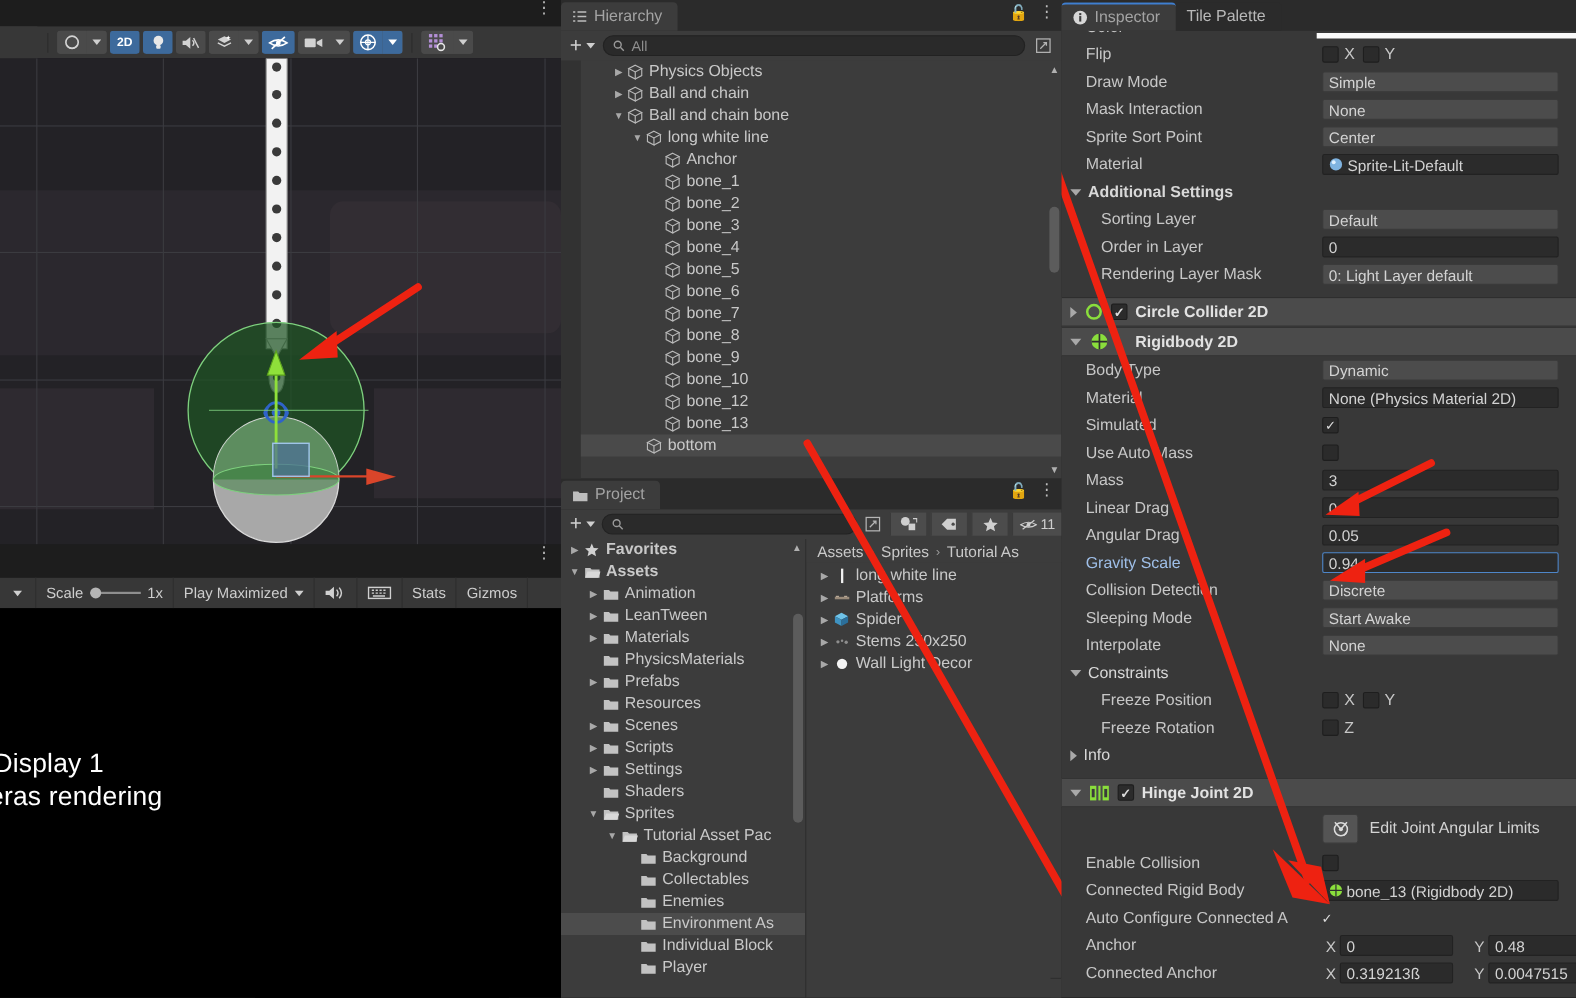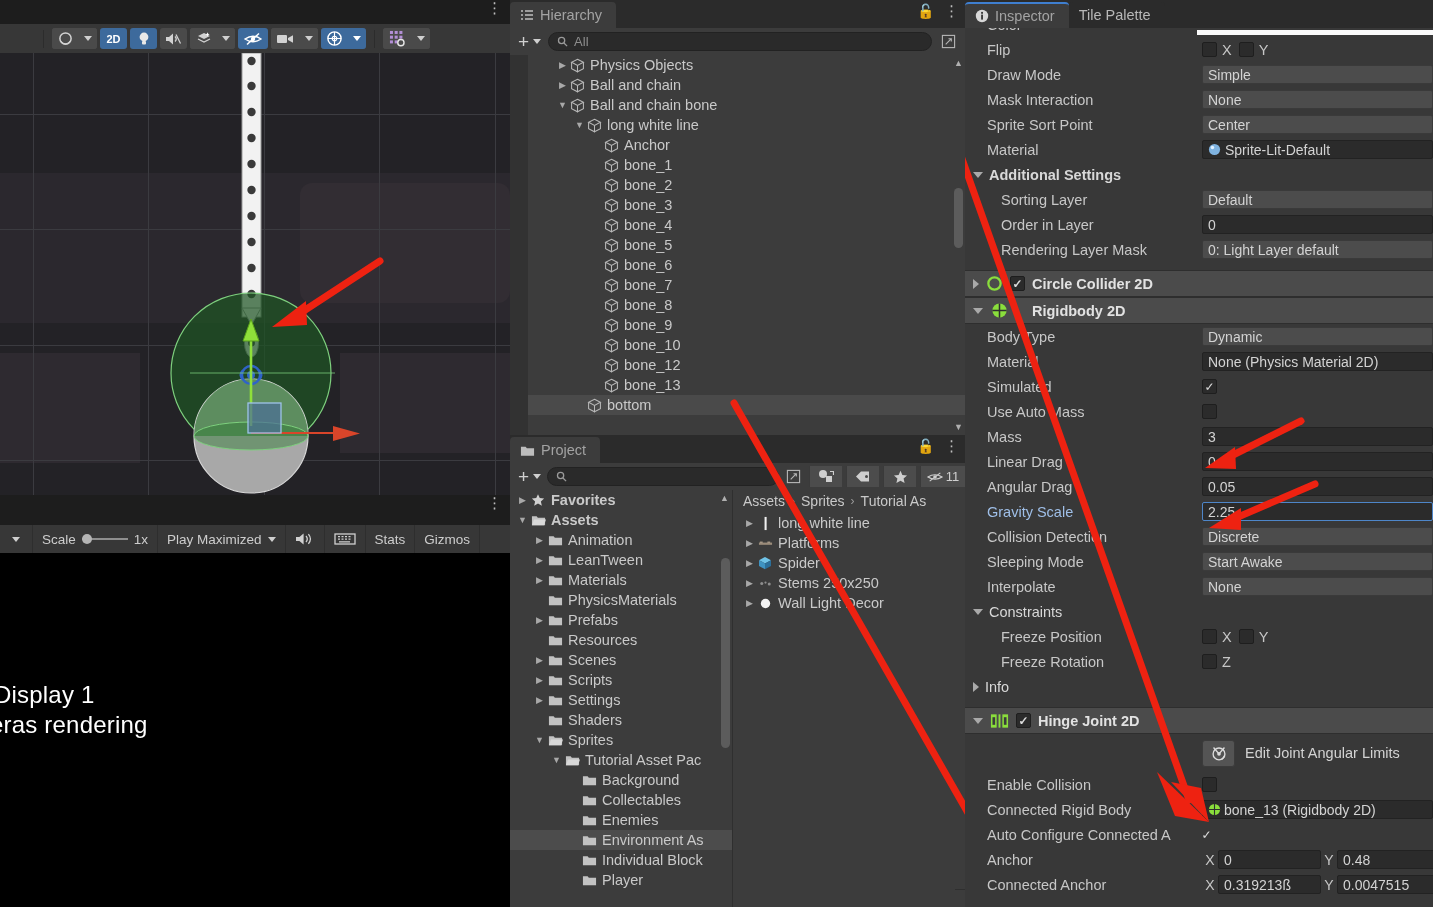--- a/index.html
+++ b/index.html
@@ -100,21 +100,21 @@
   
   #inspector { left: 965px; top: 0; width: 468px; height: 907px; background: #383838; }
   #i-body { position: absolute; left: 0; top: 28px; width: 468px; height: 879px; overflow: hidden; }
   .irow { height: 25px; display: flex; align-items: center; font-size: 14.5px; color: #c7c7c7; position: relative; }
   .ilabel { width: 237px; flex: 0 0 237px; padding-left: 22px; white-space: nowrap; overflow: hidden; }
   .ilabel.ind1 { padding-left: 36px; }
   .ilabel.hl { color: #9fbfe8; }
   .ifield {
     flex: 1; height: 19px; background: #2b2b2b; border: 1px solid #222; border-radius: 2px;
     display: flex; align-items: center; padding: 0 5px; color: #d3d3d3; font-size: 14px;
-    margin-right: 0; white-space: nowrap; overflow: hidden;
+    margin-right: 16px; white-space: nowrap; overflow: hidden;
   }
   .ifield.popup { background: #4c4c4c; border-color: #3a3a3a; }
   .ifield.focus { border: 1px solid #4e86c9; background: #2b2b2b; }
   .chk { width: 15px; height: 15px; background: #2b2b2b; border: 1px solid #1e1e1e; border-radius: 2px; display: flex; align-items: center; justify-content: center; color: #dcdcdc; font-size: 12px; }
   .compheader { height: 27px; display: flex; align-items: center; gap: 7px; background: #4b4b4b; border-top: 1px solid #2e2e2e; border-bottom: 1px solid #2e2e2e; padding-left: 8px; color: #e2e2e2; font-size: 14.5px; font-weight: bold; }
   .foldhdr { height: 25px; display: flex; align-items: center; gap: 6px; padding-left: 8px; color: #d8d8d8; font-size: 14.5px; font-weight: bold; }
   .tri { width: 0; height: 0; border-left: 5px solid transparent; border-right: 5px solid transparent; border-top: 6px solid #a9a9a9; }
   .tri-r { width: 0; height: 0; border-top: 5px solid transparent; border-bottom: 5px solid transparent; border-left: 6px solid #a9a9a9; }
   .axlabel { width: 16px; text-align: center; color: #c7c7c7; font-size: 14px; flex: 0 0 16px; }
   .editjoint { height: 27px; width: 33px; background: #545454; border: 1px solid #3b3b3b; border-radius: 3px; display:flex;align-items:center;justify-content:center; }
@@ -1054,21 +1054,21 @@
       <div class="irow">
         <span class="ilabel">Linear Drag</span>
         <span class="ifield">0</span>
       </div>
       <div class="irow">
         <span class="ilabel">Angular Drag</span>
         <span class="ifield">0.05</span>
       </div>
       <div class="irow">
         <span class="ilabel hl">Gravity Scale</span>
-        <span class="ifield focus">2.25</span>
+        <span class="ifield focus">0.94</span>
       </div>
       <div class="irow">
         <span class="ilabel">Collision Detection</span>
         <span class="ifield popup">Discrete</span>
       </div>
       <div class="irow">
         <span class="ilabel">Sleeping Mode</span>
         <span class="ifield popup">Start Awake</span>
       </div>
       <div class="irow">

